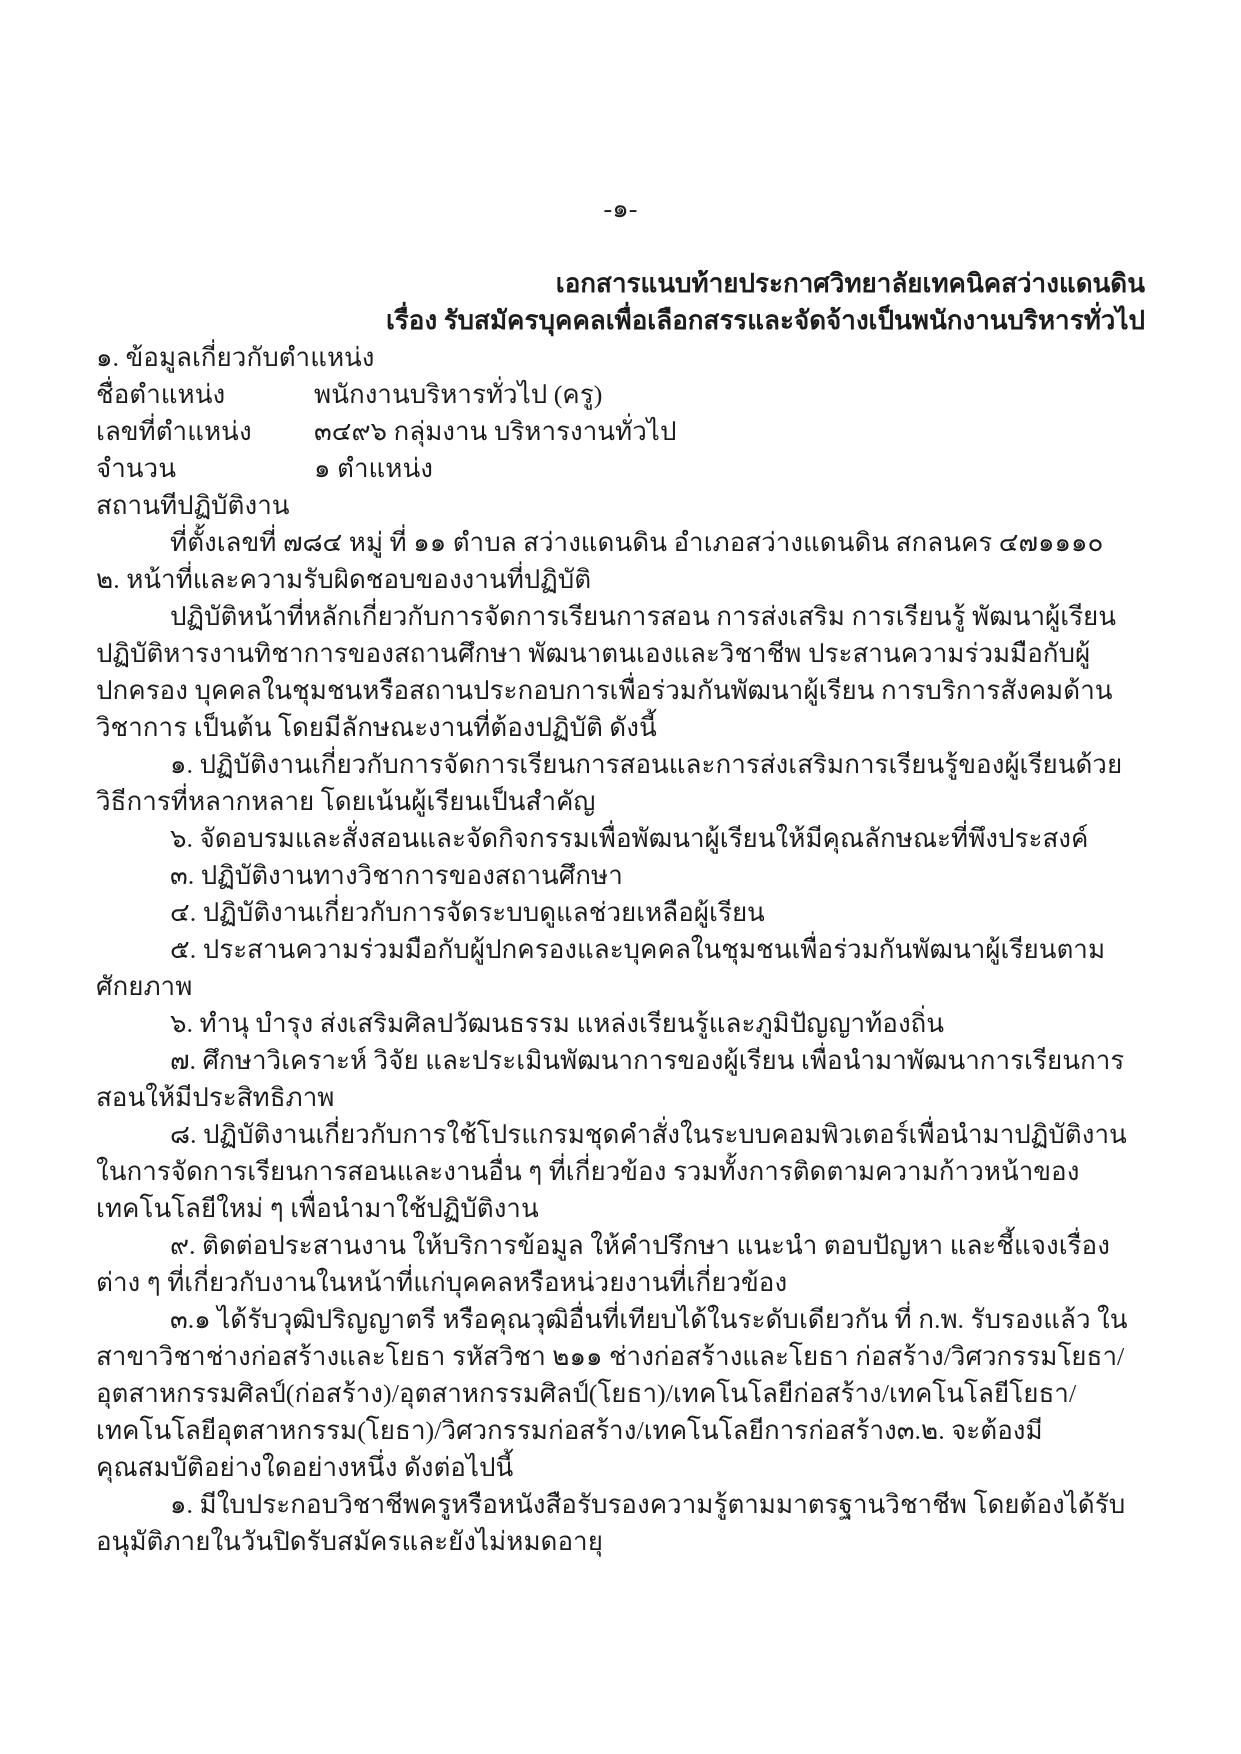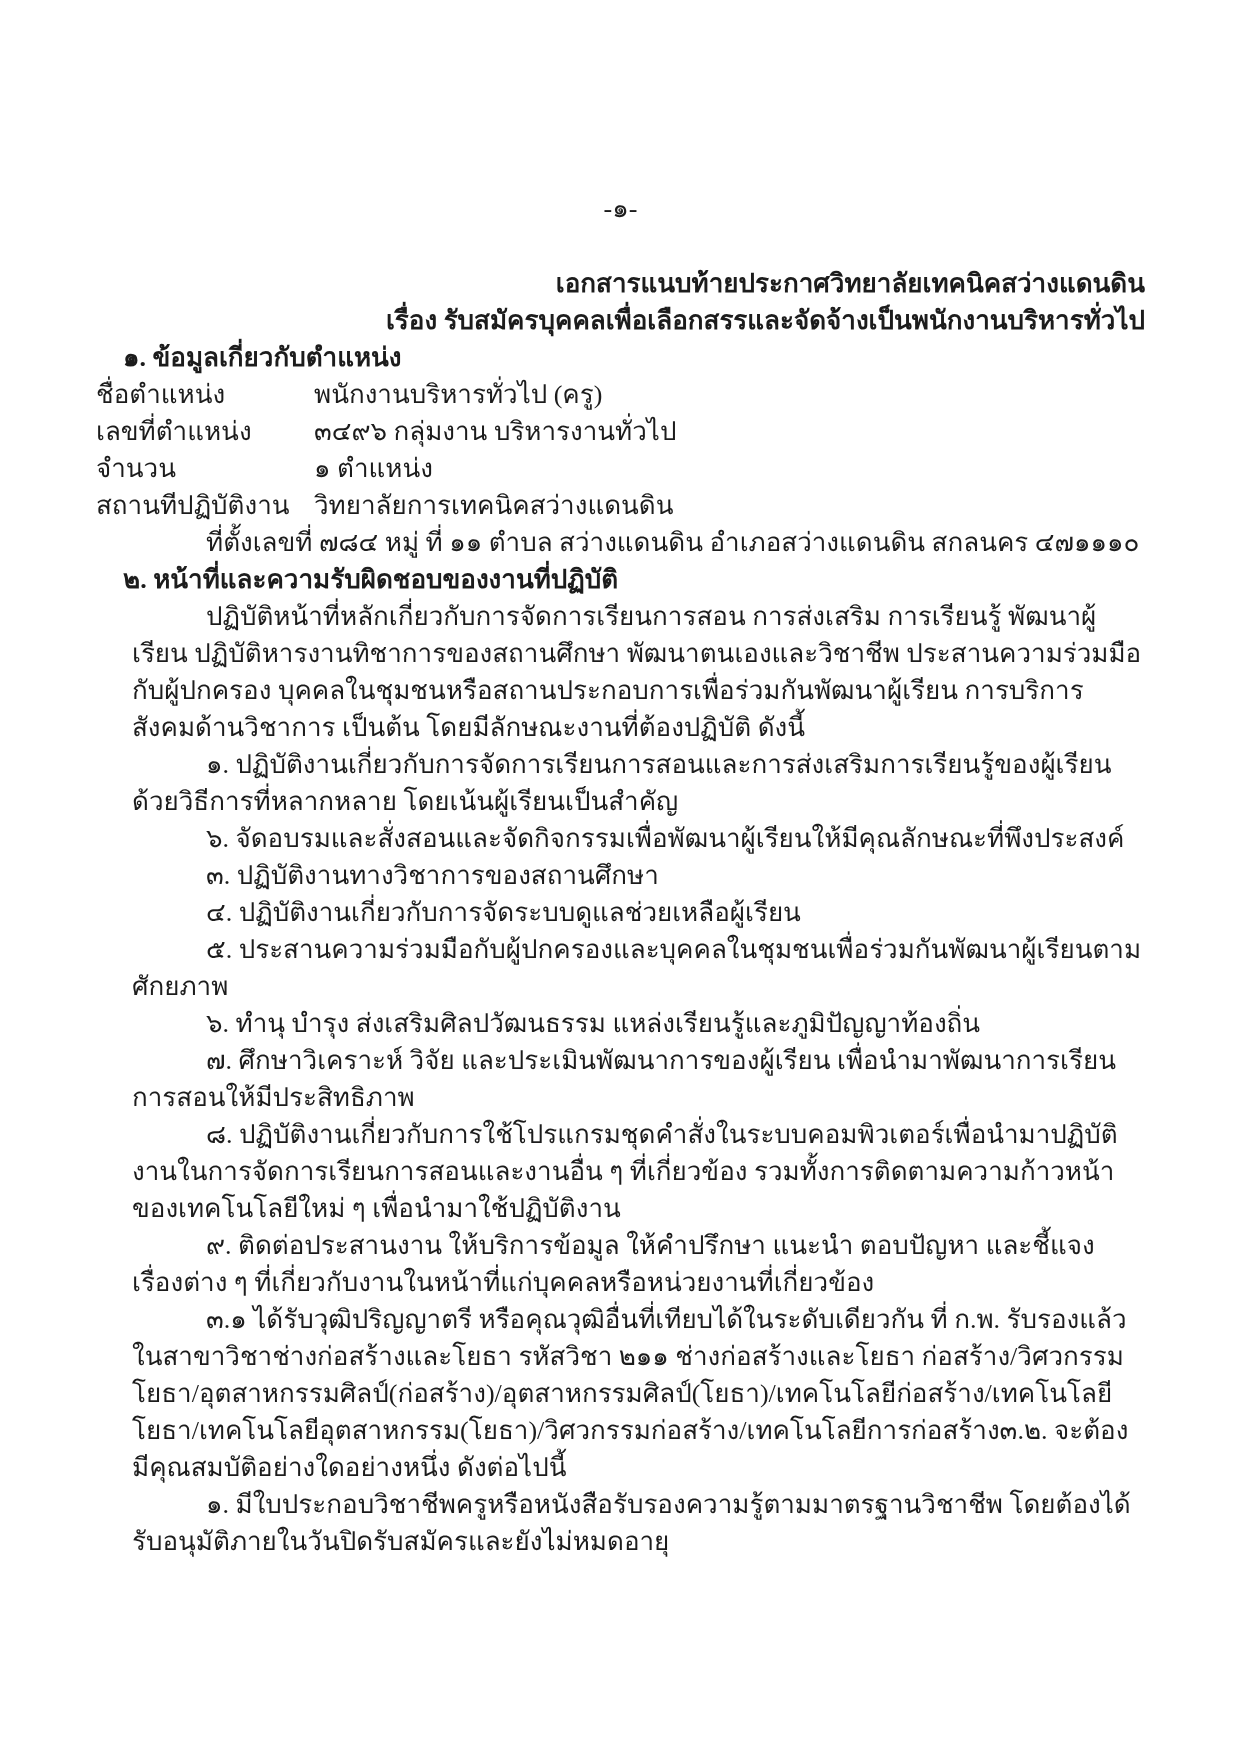--- a/index.html
+++ b/index.html
@@ -22,36 +22,34 @@
   }
   .pageno {
     text-align: center;
     margin-bottom: 38px;
   }
   .title-block {
     text-align: right;
     font-weight: bold;
   }
   .heading {
-    font-weight: bold;
-    margin-left: 27px;
+    font-weight: normal;
   }
   .kv-row {
     display: flex;
   }
   .kv-label {
     width: 218px;
     flex: 0 0 218px;
   }
   .kv-value {
     flex: 1;
   }
   .indent {
     text-indent: 74px;
-    margin-left: 36px;
   }
   .para {
     text-align: left;
   }
 </style>
 </head>
 <body>
 
 <div class="page">
 
@@ -71,21 +69,20 @@
   <div class="kv-row">
     <div class="kv-label">เลขที่ตำแหน่ง</div>
     <div class="kv-value">๓๔๙๖ กลุ่มงาน บริหารงานทั่วไป</div>
   </div>
   <div class="kv-row">
     <div class="kv-label">จำนวน</div>
     <div class="kv-value">๑ ตำแหน่ง</div>
   </div>
   <div class="kv-row">
     <div class="kv-label">สถานทีปฏิบัติงาน</div>
-    <div class="kv-value">วิทยาลัยการเทคนิคสว่างแดนดิน</div>
   </div>
 
   <div class="para indent">ที่ตั้งเลขที่ ๗๘๔ หมู่ ที่ ๑๑ ตำบล สว่างแดนดิน อำเภอสว่างแดนดิน สกลนคร ๔๗๑๑๑๐</div>
 
   <div class="heading">๒. หน้าที่และความรับผิดชอบของงานที่ปฏิบัติ</div>
 
   <div class="para indent">ปฏิบัติหน้าที่หลักเกี่ยวกับการจัดการเรียนการสอน การส่งเสริม การเรียนรู้ พัฒนาผู้เรียน ปฏิบัติหารงานทิชาการของสถานศึกษา พัฒนาตนเองและวิชาชีพ ประสานความร่วมมือกับผู้ปกครอง บุคคลในชุมชนหรือสถานประกอบการเพื่อร่วมกันพัฒนาผู้เรียน การบริการสังคมด้านวิชาการ เป็นต้น โดยมีลักษณะงานที่ต้องปฏิบัติ ดังนี้</div>
 
   <div class="para indent">๑. ปฏิบัติงานเกี่ยวกับการจัดการเรียนการสอนและการส่งเสริมการเรียนรู้ของผู้เรียนด้วยวิธีการที่หลากหลาย โดยเน้นผู้เรียนเป็นสำคัญ</div>
   <div class="para indent">๖. จัดอบรมและสั่งสอนและจัดกิจกรรมเพื่อพัฒนาผู้เรียนให้มีคุณลักษณะที่พึงประสงค์</div>

